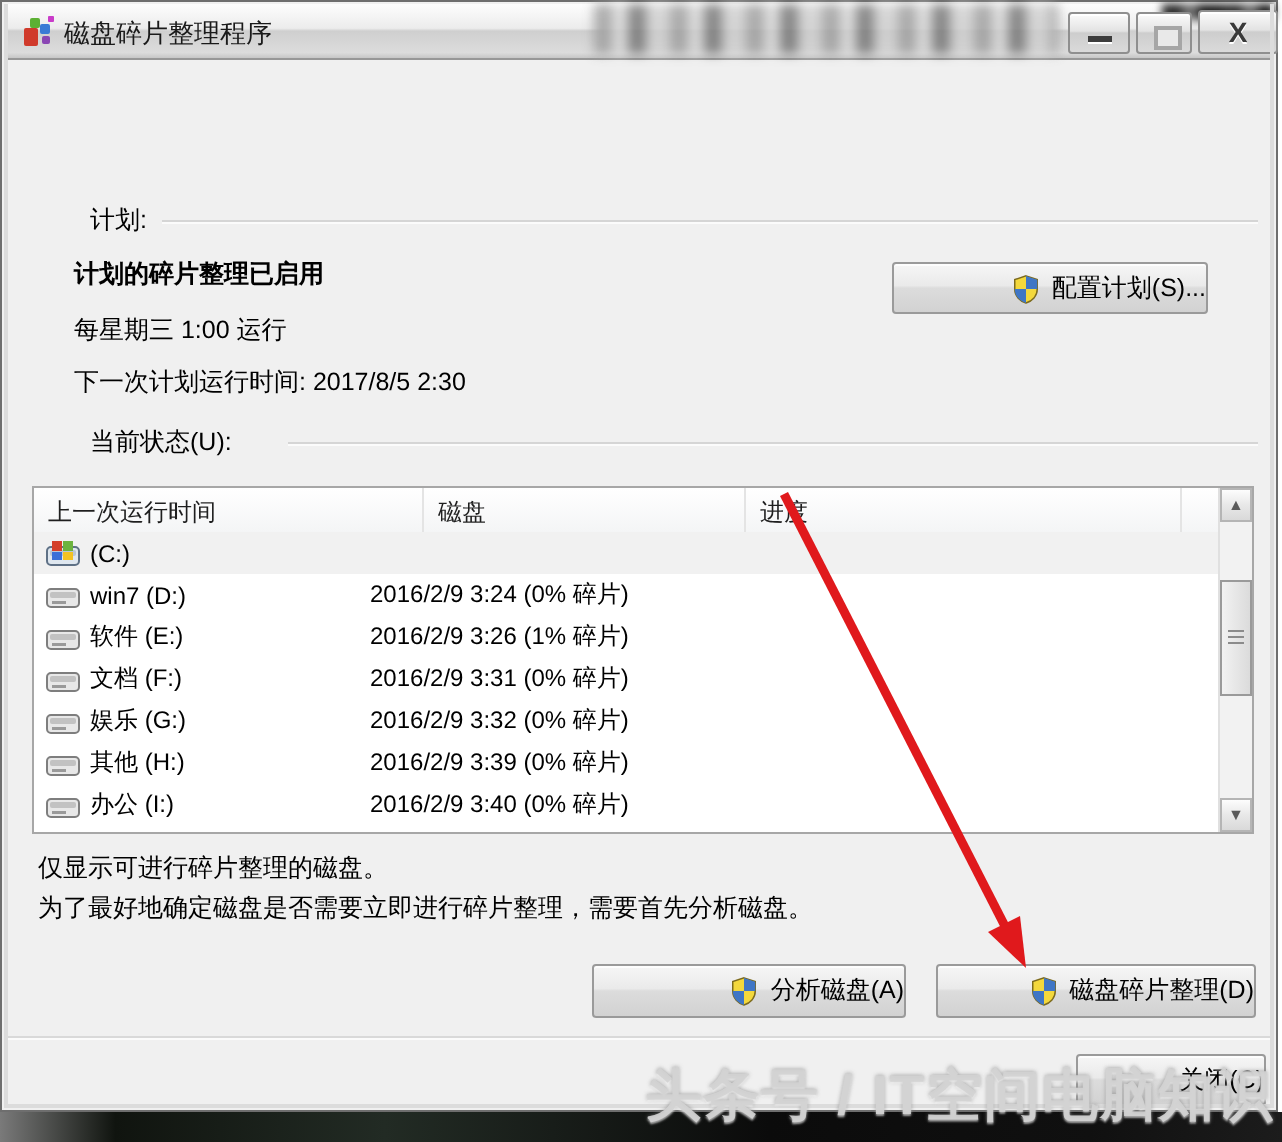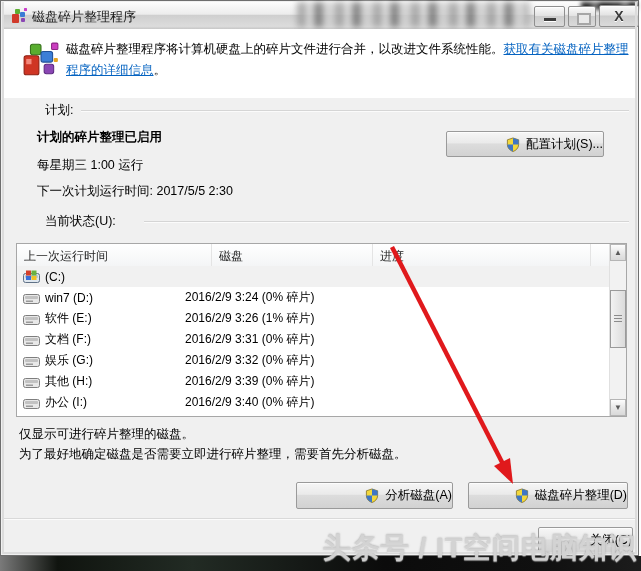--- a/index.html
+++ b/index.html
@@ -88,39 +88,27 @@
           <div class="glyph-min"></div>
         </div>
       <div class="winbtn btn-max">
           <div class="glyph-max"></div>
         </div>
       <div class="winbtn btn-close">
           <div class="glyph-close">X</div>
         </div>
     </div>
 
-    <div class="banner">
-      <svg class="app-icon" viewBox="0 0 36 36">
-        <rect x="2" y="14" width="14" height="18" rx="2" fill="#cf3524" stroke="#8e1f12" stroke-width="1"></rect>
-        <rect x="4" y="17" width="5" height="5" fill="#f4897c"></rect>
-        <rect x="8" y="3" width="10" height="10" rx="2" fill="#58ad2f" stroke="#35701a" stroke-width="1"></rect>
-        <rect x="18" y="10" width="11" height="10" rx="2" fill="#3c7ed6" stroke="#1f4f96" stroke-width="1"></rect>
-        <rect x="21" y="22" width="9" height="9" rx="2" fill="#8a46b4" stroke="#5d2a80" stroke-width="1"></rect>
-        <rect x="28" y="2" width="6" height="6" rx="1" fill="#cb3fc0" stroke="#8e2486" stroke-width="1"></rect>
-        <rect x="30" y="16" width="4" height="4" rx="1" fill="#e5a420"></rect>
-      </svg>
-      <div class="banner-text"><span>磁盘碎片整理程序将计算机硬盘上的碎片文件进行合并，以改进文件系统性能。</span><span class="link">获取有关磁盘碎片整理程序的详细信息</span><span>。</span></div>
-    </div>
 
     <div class="section-label" style="left:20px;top:101px;">计划:</div>
     <div class="hline" style="left:80px;top:109px;width:548px;"></div>
 
     <div class="sched-bold">计划的碎片整理已启用</div>
     <div class="sched-line" style="top:156px;">每星期三 1:00 运行</div>
-    <div class="sched-line" style="top:182px;">下一次计划运行时间: 2017/5/5 2:30</div>
+    <div class="sched-line" style="top:182px;">下一次计划运行时间: 2017/8/5 2:30</div>
 
     <div class="btn" style="left:445px;top:130px;width:158px;height:26px;">
       <svg class="shield" viewBox="0 0 14 16">
         <path d="M7 1 L13 3 V8 C13 12 10 14.5 7 15.5 C4 14.5 1 12 1 8 V3 Z" fill="#f3d83c" stroke="#7c6a1d" stroke-width="0.8"></path>
         <path d="M7 1 L13 3 V8 C13 8 7 8 7 8 Z" fill="#3f76c5"></path>
         <path d="M7 8 V15.5 C4 14.5 1 12 1 8 Z" fill="#3f76c5"></path>
       </svg>
       <span>配置计划(S)...</span>
     </div>
 

